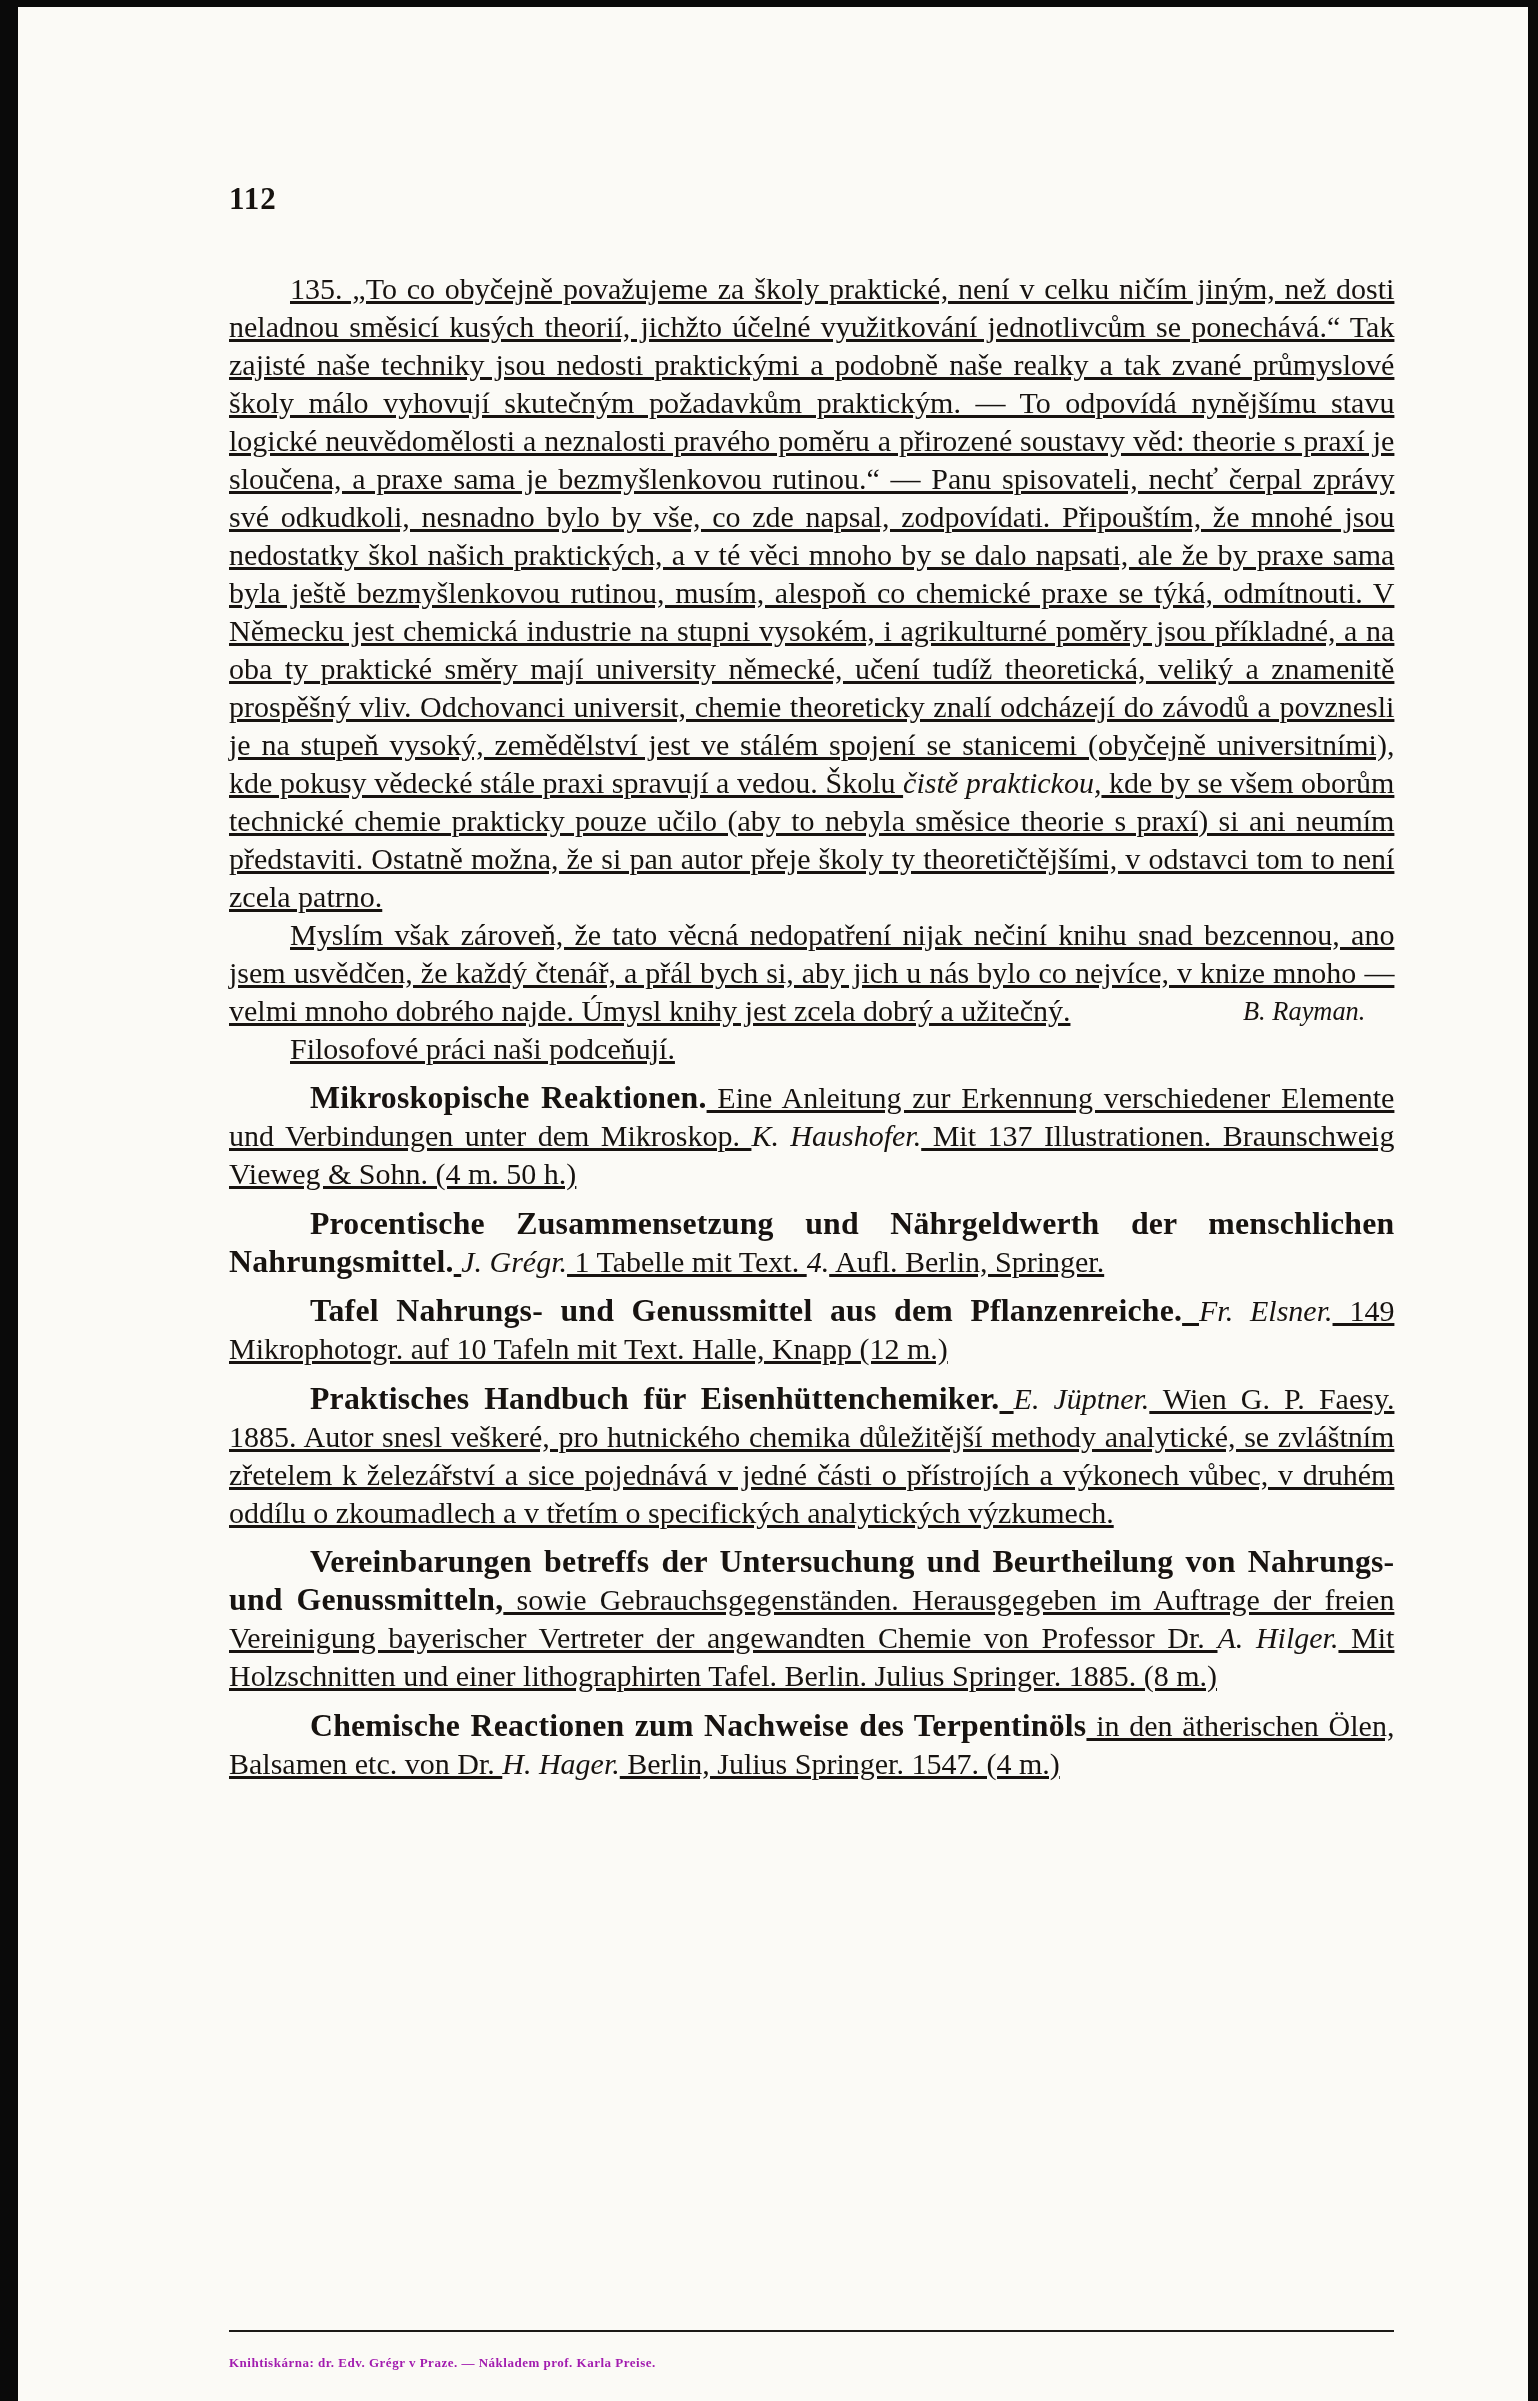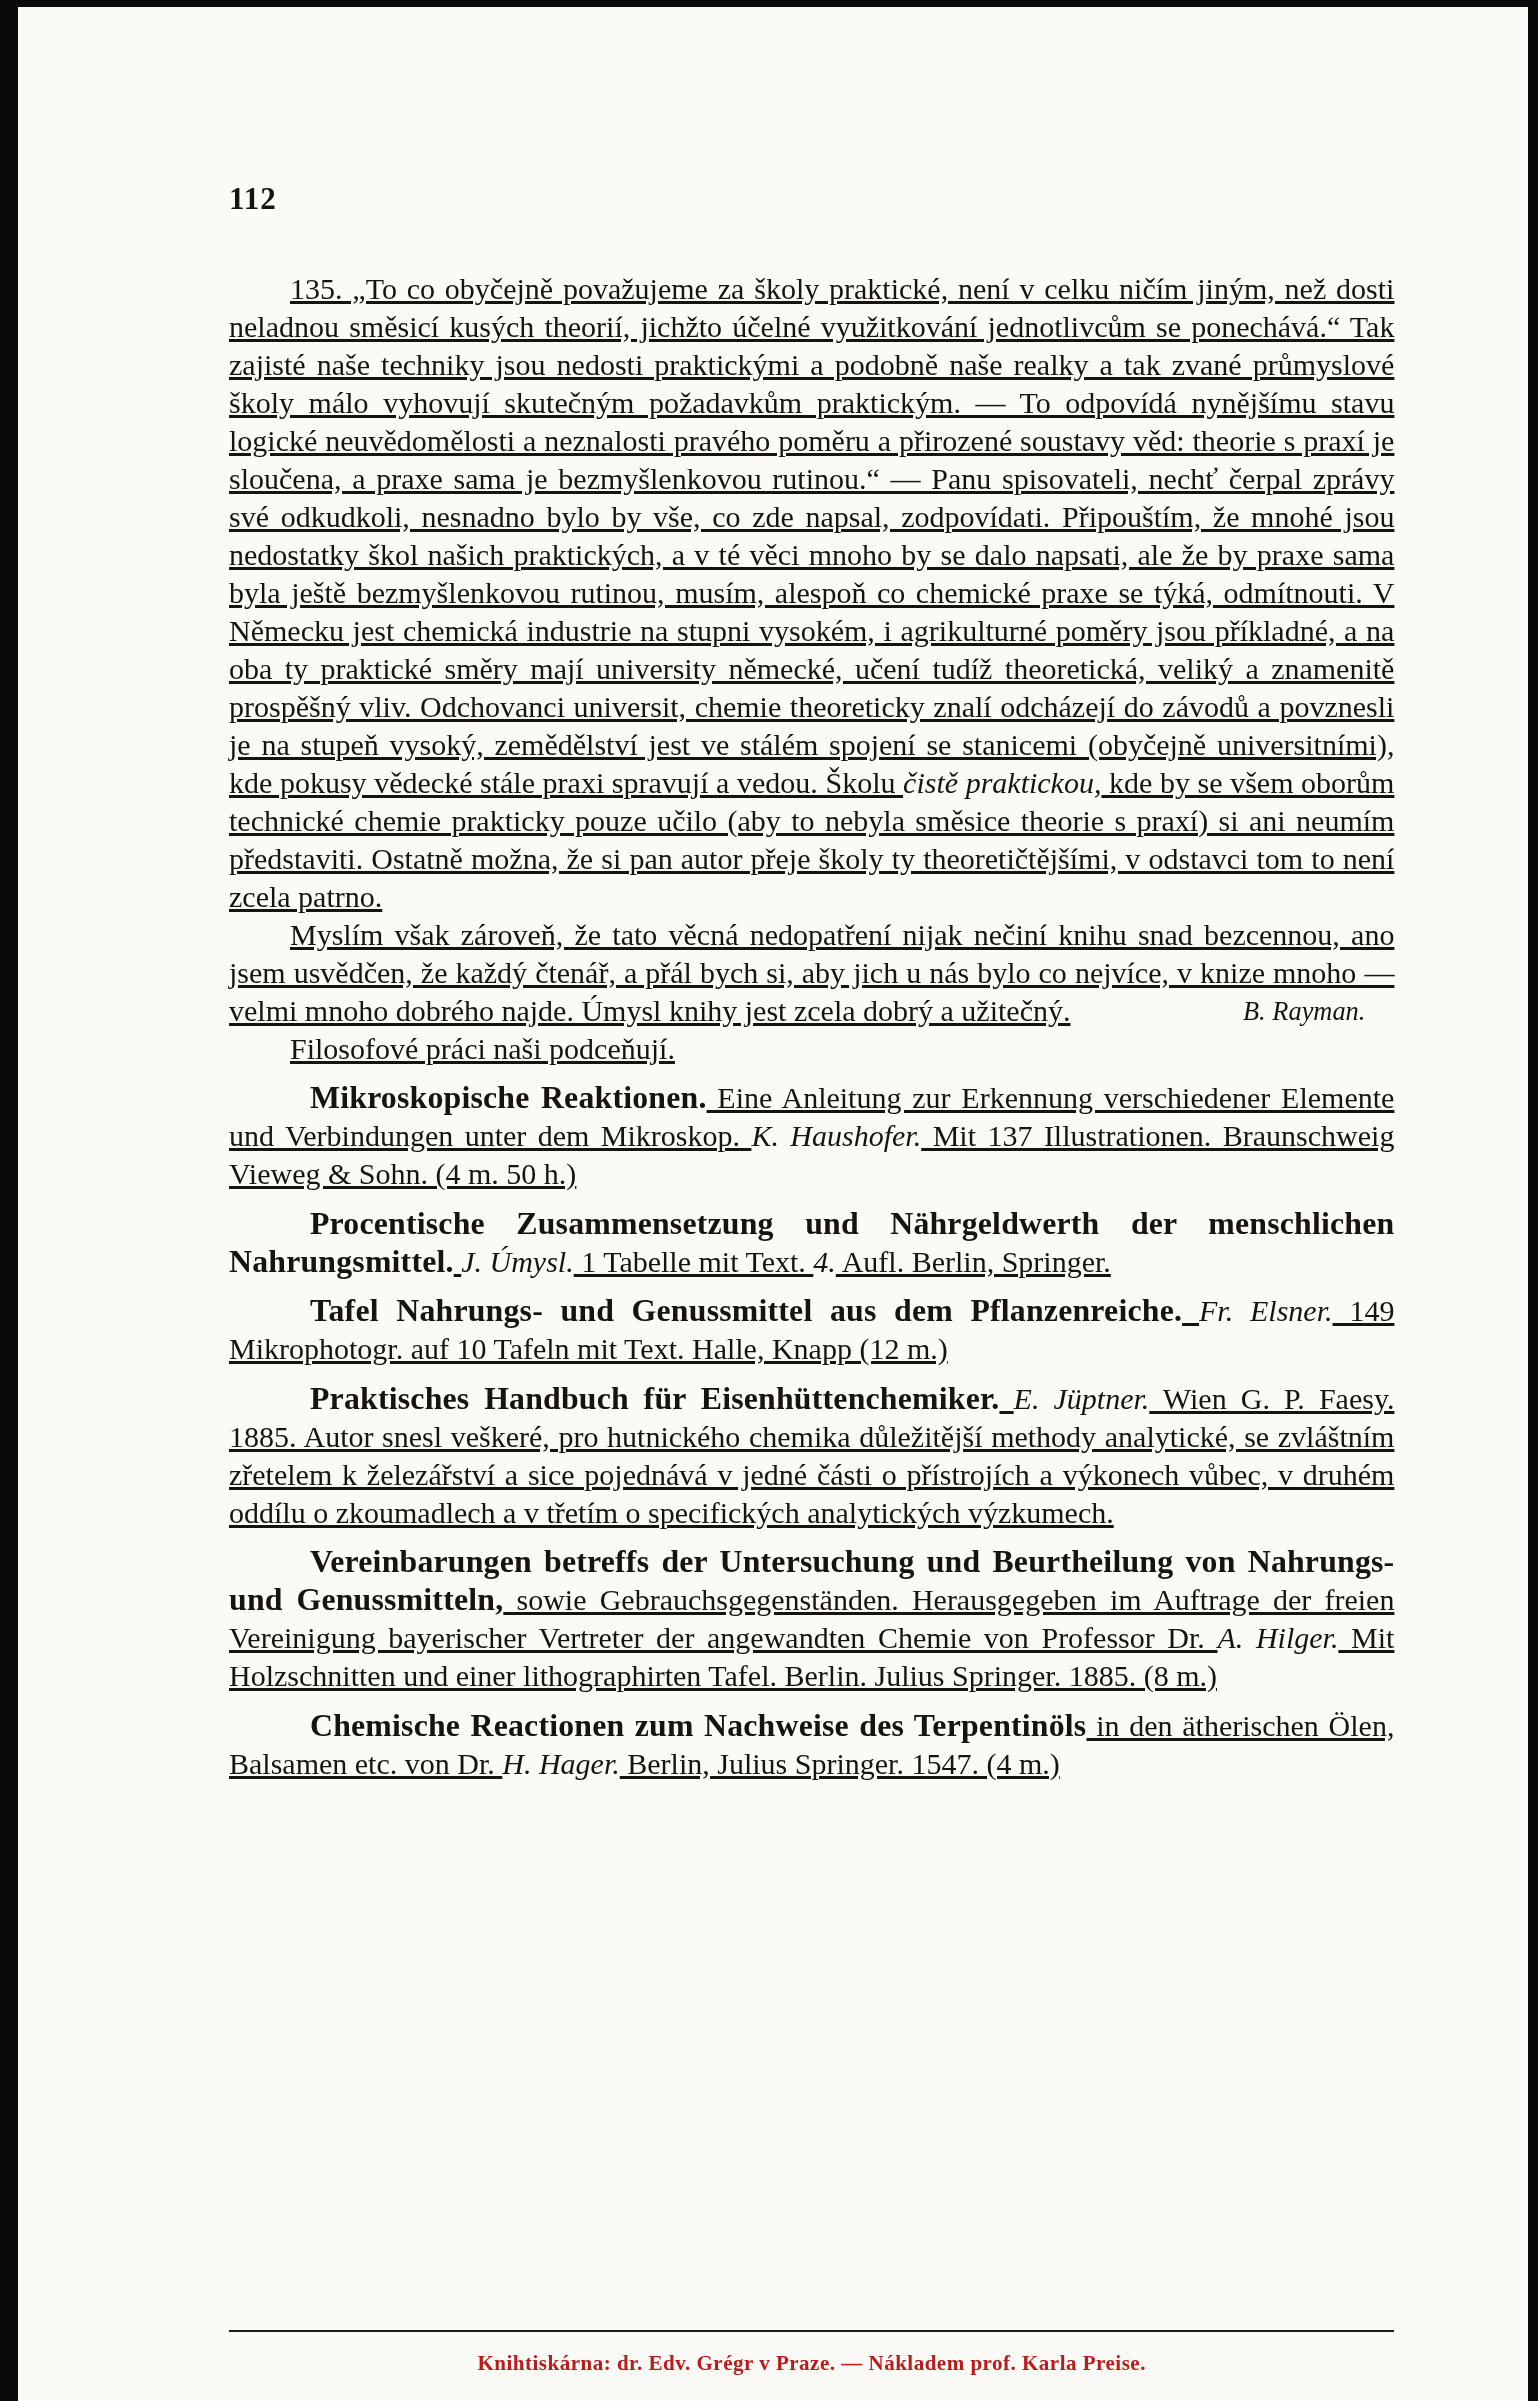--- a/index.html
+++ b/index.html
@@ -64,40 +64,39 @@
     right: 134px;
     bottom: 96px;
   }
   .footer-rule {
     border: 0;
     border-top: 2.4px solid #1d1a17;
     margin: 0;
   }
   .imprint {
     margin-top: 12.5px;
-    text-align: center;
-    font-size: 21px;
+    font-size: 13px;
     font-weight: bold;
     letter-spacing: 0.5px;
-    color: #b91c1c;
+    color: #a21caf;
   }
 </style>
 </head>
 <body>
 
 <div class="scan">
   <div class="page">
     <div class="page-number">112</div>
 
     <div class="body-text" id="doc-body">
         <p class="para"><span class="normal">135. „To co obyčejně považujeme za školy praktické, není v celku ničím jiným, než dosti neladnou směsicí kusých theorií, jichžto účelné využitkování jednotlivcům se ponechává.“ Tak zajisté naše techniky jsou nedosti praktickými a podobně naše realky a tak zvané průmyslové školy málo vyhovují skutečným požadavkům praktickým. — To odpovídá nynějšímu stavu logické neuvědomělosti a neznalosti pravého poměru a přirozené soustavy věd: theorie s praxí je sloučena, a praxe sama je bezmyšlenkovou rutinou.“ — Panu spisovateli, nechť čerpal zprávy své odkudkoli, nesnadno bylo by vše, co zde napsal, zodpovídati. Připouštím, že mnohé jsou nedostatky škol našich praktických, a v té věci mnoho by se dalo napsati, ale že by praxe sama byla ještě bezmyšlenkovou rutinou, musím, alespoň co chemické praxe se týká, odmítnouti. V Německu jest chemická industrie na stupni vysokém, i agrikulturné poměry jsou příkladné, a na oba ty praktické směry mají university německé, učení tudíž theoretická, veliký a znamenitě prospěšný vliv. Odchovanci universit, chemie theoreticky znalí odcházejí do závodů a povznesli je na stupeň vysoký, zemědělství jest ve stálém spojení se stanicemi (obyčejně universitními), kde pokusy vědecké stále praxi spravují a vedou. Školu </span><span class="italic">čistě praktickou,</span><span class="normal"> kde by se všem oborům technické chemie prakticky pouze učilo (aby to nebyla směsice theorie s praxí) si ani neumím představiti. Ostatně možna, že si pan autor přeje školy ty theoretičtějšími, v odstavci tom to není zcela patrno.</span></p>
         <p class="para"><span class="normal">Myslím však zároveň, že tato věcná nedopatření nijak nečiní knihu snad bezcennou, ano jsem usvědčen, že každý čtenář, a přál bych si, aby jich u nás bylo co nejvíce, v knize mnoho — velmi mnoho dobrého najde. Úmysl knihy jest zcela dobrý a užitečný.</span><span class="signature">B. Rayman.</span></p>
         <p class="para"><span class="normal">Filosofové práci naši podceňují.</span></p>
         <p class="entry"><span class="bold">Mikroskopische Reaktionen.</span><span class="normal"> Eine Anleitung zur Erkennung verschiedener Elemente und Verbindungen unter dem Mikroskop. </span><span class="italic">K. Haushofer.</span><span class="normal"> Mit 137 Illustrationen. Braunschweig Vieweg &amp; Sohn. (4 m. 50 h.)</span></p>
-        <p class="entry"><span class="bold">Procentische Zusammensetzung und Nährgeldwerth der menschlichen Nahrungsmittel.</span><span class="normal"> </span><span class="italic">J. Úmysl.</span><span class="normal"> 1 Tabelle mit Text. </span><span class="italic">4.</span><span class="normal"> Aufl. Berlin, Springer.</span></p>
+        <p class="entry"><span class="bold">Procentische Zusammensetzung und Nährgeldwerth der menschlichen Nahrungsmittel.</span><span class="normal"> </span><span class="italic">J. Grégr.</span><span class="normal"> 1 Tabelle mit Text. </span><span class="italic">4.</span><span class="normal"> Aufl. Berlin, Springer.</span></p>
         <p class="entry"><span class="bold">Tafel Nahrungs- und Genussmittel aus dem Pflanzenreiche.</span><span class="normal"> </span><span class="italic">Fr. Elsner.</span><span class="normal"> 149 Mikrophotogr. auf 10 Tafeln mit Text. Halle, Knapp (12 m.)</span></p>
         <p class="entry"><span class="bold">Praktisches Handbuch für Eisenhüttenchemiker.</span><span class="normal"> </span><span class="italic">E. Jüptner.</span><span class="normal"> Wien G. P. Faesy. 1885. Autor snesl veškeré, pro hutnického chemika důležitější methody analytické, se zvláštním zřetelem k železářství a sice pojednává v jedné části o přístrojích a výkonech vůbec, v druhém oddílu o zkoumadlech a v třetím o specifických analytických výzkumech.</span></p>
         <p class="entry"><span class="bold">Vereinbarungen betreffs der Untersuchung und Beurtheilung von Nahrungs- und Genussmitteln,</span><span class="normal"> sowie Gebrauchsgegenständen. Herausgegeben im Auftrage der freien Vereinigung bayerischer Vertreter der angewandten Chemie von Professor Dr. </span><span class="italic">A. Hilger.</span><span class="normal"> Mit Holzschnitten und einer lithographirten Tafel. Berlin. Julius Springer. 1885. (8 m.)</span></p>
         <p class="entry"><span class="bold">Chemische Reactionen zum Nachweise des Terpentinöls</span><span class="normal"> in den ätherischen Ölen, Balsamen etc. von Dr. </span><span class="italic">H. Hager.</span><span class="normal"> Berlin, Julius Springer. 1547. (4 m.)</span></p>
       </div>
 
     <div class="footer">
       <hr class="footer-rule">
       <div class="imprint">Knihtiskárna: dr. Edv. Grégr v Praze. — Nákladem prof. Karla Preise.</div>
     </div>

